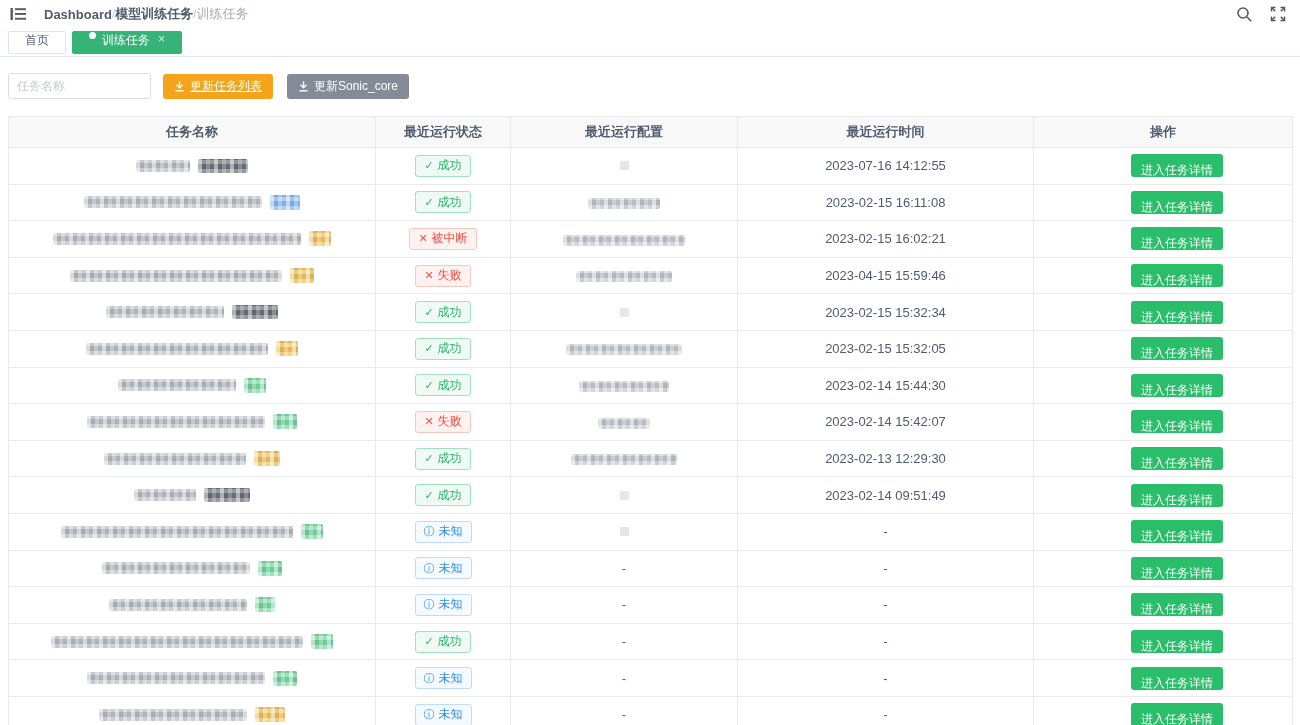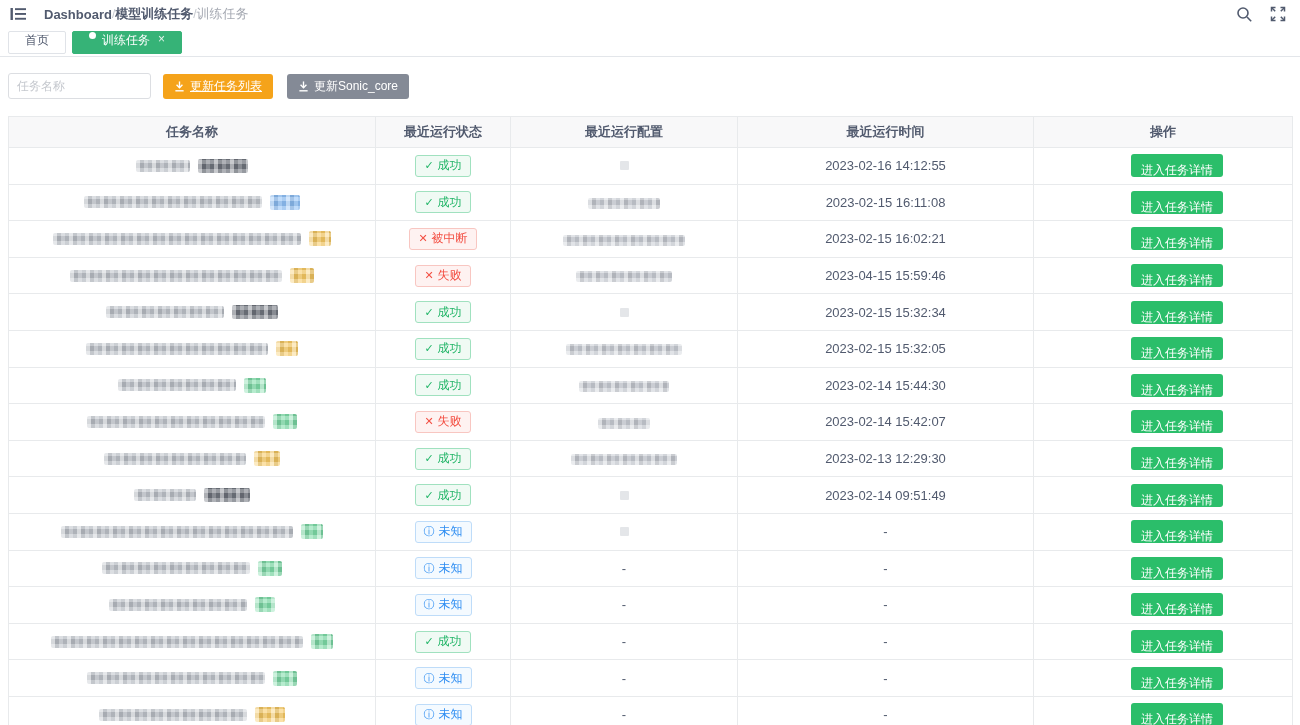--- a/index.html
+++ b/index.html
@@ -171,21 +171,21 @@
             <div class="name-wrap">
               <span class="mosaic gray" style="width: 54px;"></span>
               <span class="mosaic dark" style="width: 50px;"></span>
             </div>
           </td>
           <td><span class="badge success">
               <span class="badge-icon">✓</span>
               <span>成功</span>
             </span></td>
           <td><span class="blob"></span></td>
-          <td>2023-02-16 14:12:55</td>
+          <td>2023-07-16 14:12:55</td>
           <td><button class="action-btn">进入任务详情</button></td>
         </tr>
         <tr>
           <td>
             <div class="name-wrap">
               <span class="mosaic gray" style="width: 178px;"></span>
               <span class="mosaic blue" style="width: 30px;"></span>
             </div>
           </td>
           <td><span class="badge success">

